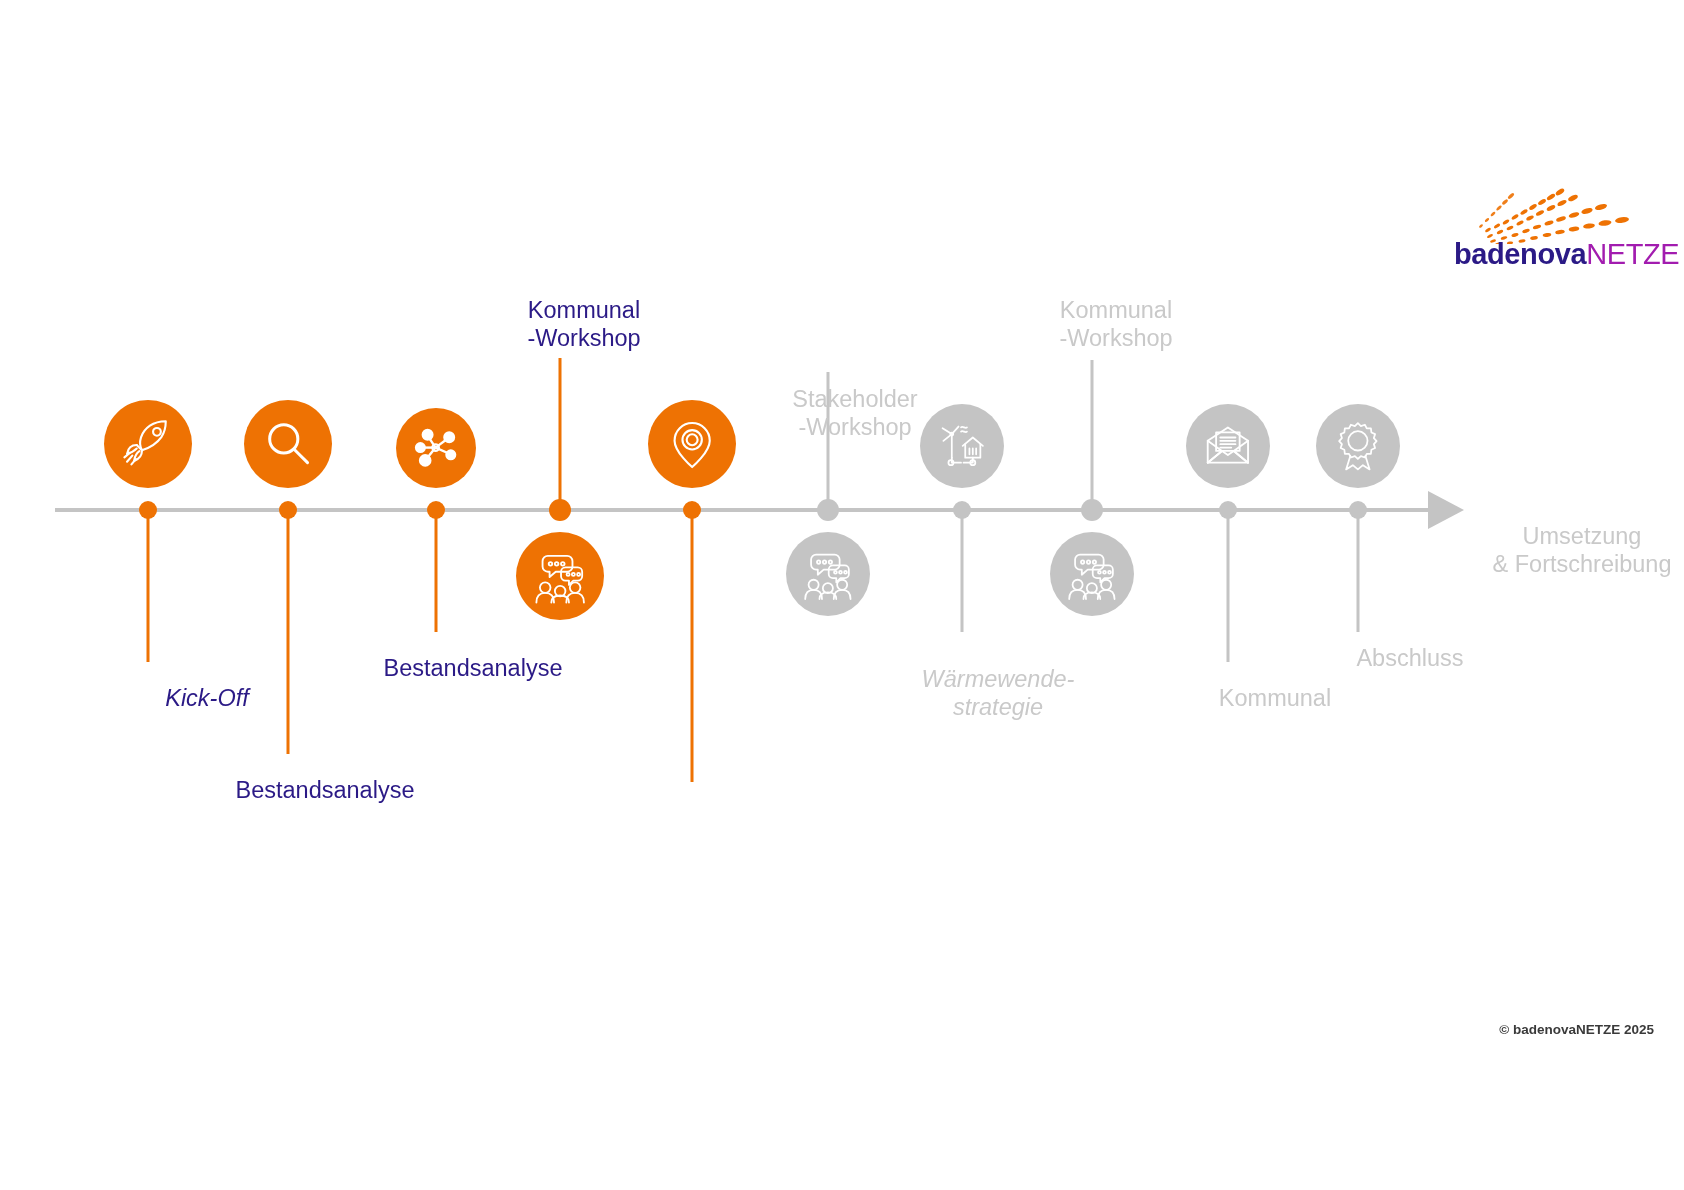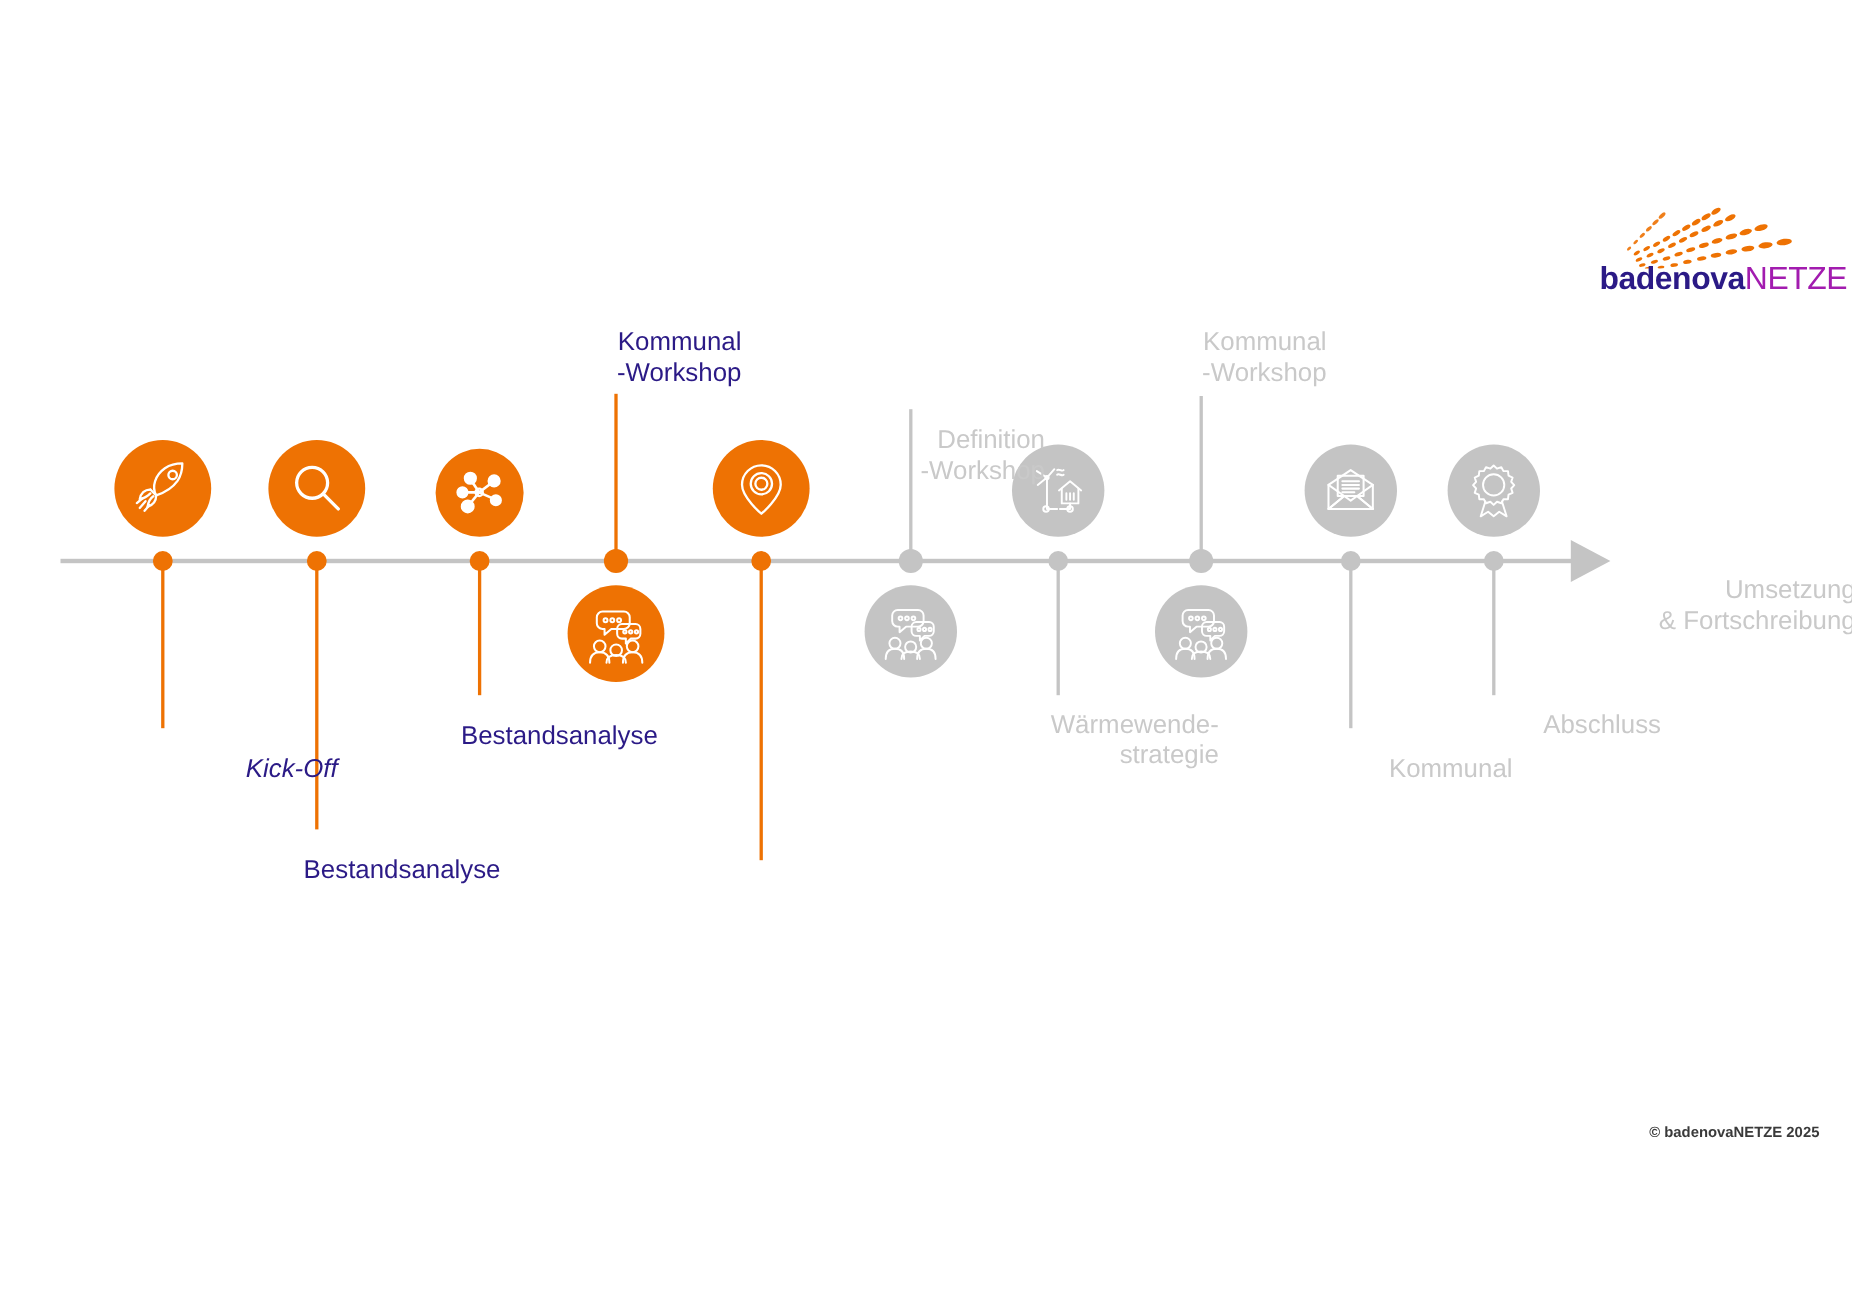--- a/index.html
+++ b/index.html
@@ -115,21 +115,21 @@
 
   
   .label {
     position: absolute;
     font-size: 23.5px;
     line-height: 1.18;
     white-space: pre-line;
   }
   .label.blue { color: #2b1a86; }
   .label.gray { color: #c9c9c9; }
-  .label.align-left   { text-align: right; }
+  .label.align-left   { text-align: center; }
 
   
   .copyright {
     position: absolute;
     right: 30px;
     top: 1022px;
     font-size: 13.5px;
     color: #3a3a3a;
     font-weight: 600;
     white-space: nowrap;
@@ -384,29 +384,29 @@
         <path d="M32 5 L35.6 8.4 L40.3 6.8 L42.6 11.1 L47.5 11.1 L48.1 16 L52.5 18 L51 22.7 L54.3 26.3 L51 29.9 L52.5 34.6 L48.1 36.6 L47.5 41.5 L42.6 41.5 L40.3 45.8 L35.6 44.2 L32 47.6 L28.4 44.2 L23.7 45.8 L21.4 41.5 L16.5 41.5 L15.9 36.6 L11.5 34.6 L13 29.9 L9.7 26.3 L13 22.7 L11.5 18 L15.9 16 L16.5 11.1 L21.4 11.1 L23.7 6.8 L28.4 8.4 Z"></path>
         <circle cx="32" cy="26" r="11.5"></circle>
         <path d="M23 44 L18 60 L26 55 L32 60 L38 55 L46 60 L41 44"></path>
       </g>
     </svg>
   </div>
 
   <div class="label blue align-left" style="left:494px; top:297px; width:180px;">Kommunal
 -Workshop</div>
 
-  <div class="label gray align-left" style="left:760px; top:386px; width:190px;">Definition
+  <div class="label gray align-left" style="left:760px; top:386px; width:190px;">Stakeholder
 -Workshop</div>
 
   <div class="label gray align-left" style="left:1026px; top:297px; width:180px;">Kommunal
 -Workshop</div>
 
   <div class="label blue align-left" style="left:348px; top:655px; width:250px;">Bestandsanalyse</div>
 
-  <div class="label gray align-left" style="left:888px; top:645px; width:220px;">Wärmewende-
+  <div class="label gray align-left" style="left:888px; top:666px; width:220px;font-style:italic;">Wärmewende-
 strategie</div>
 
   <div class="label gray align-left" style="left:1310px; top:645px; width:200px;">Abschluss</div>
 
   <div class="label blue align-left" style="left:107px; top:685px; width:200px;font-style:italic;">Kick-Off</div>
 
   <div class="label gray align-left" style="left:1175px; top:685px; width:200px;">Kommunal</div>
 
   <div class="label blue align-left" style="left:195px; top:777px; width:260px;">Bestandsanalyse</div>
 

